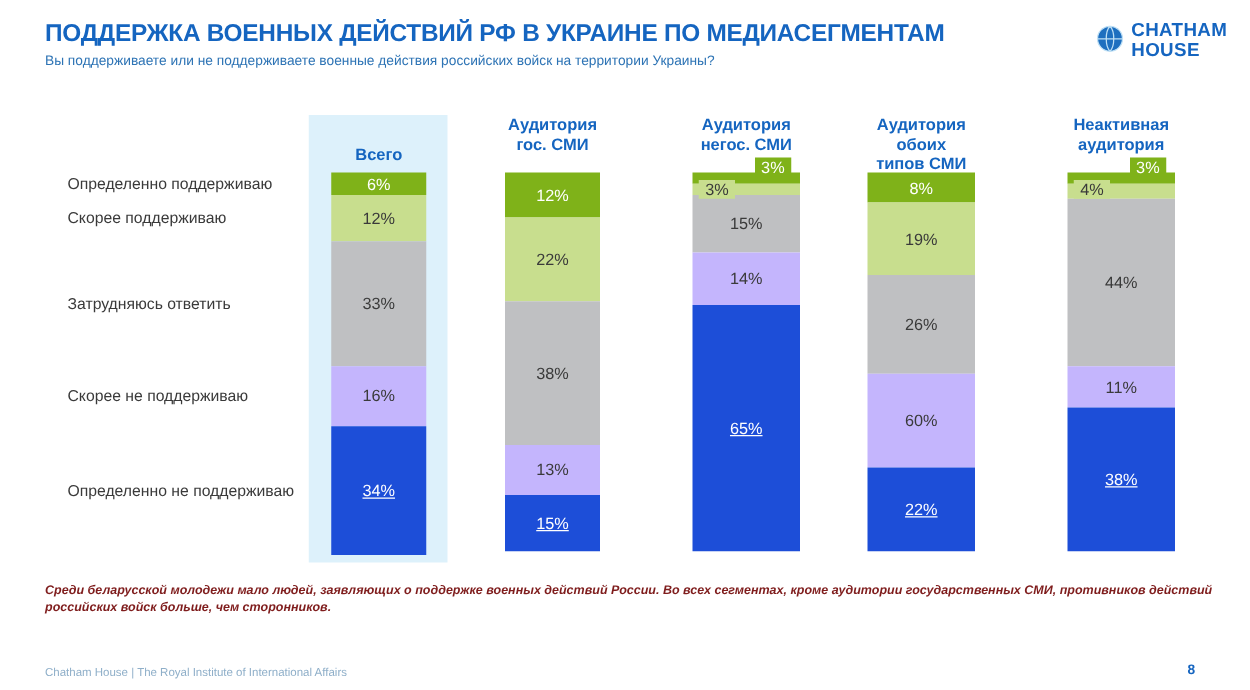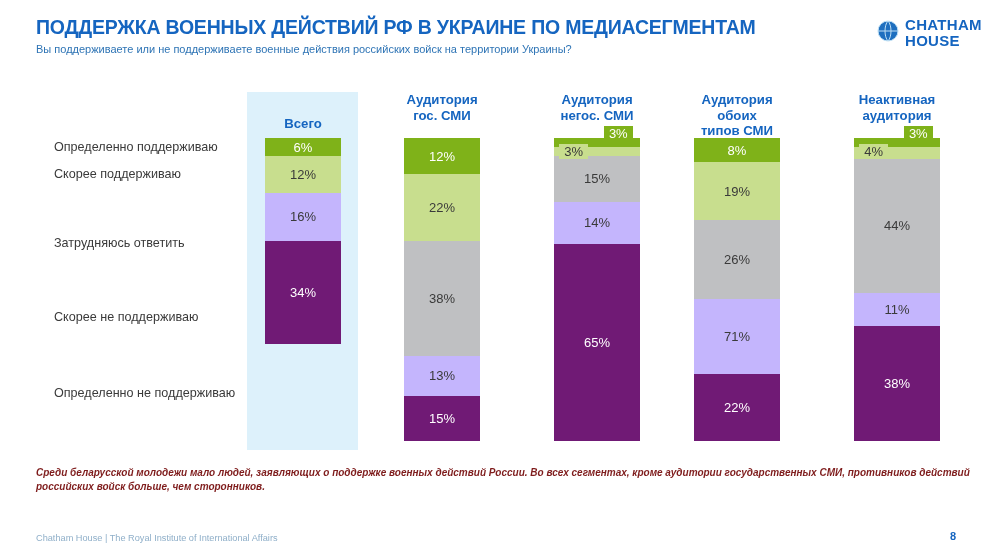--- a/index.html
+++ b/index.html
@@ -53,21 +53,21 @@
     display: flex; align-items: center; justify-content: center;
     font-size: 13px; line-height: 1;
   }
   .seg span { position: relative; z-index: 3; }
 
   
   .c-dgreen { background: #7FB219; color: #ffffff; }
   .c-lgreen { background: #C8DE8E; color: #3A3A3A; }
   .c-gray   { background: #BFC0C2; color: #3A3A3A; }
   .c-salmon { background: #c4b5fd; color: #3A3A3A; }
-  .c-red    { background: #701a75; color: #ffffff; }
+  .c-red    { background: #1d4ed8; color: #ffffff; text-decoration: underline; }
 
   
   .seg.tiny { overflow: visible; }
   .seg.tiny > span {
     position: absolute; white-space: nowrap; padding: 1px 5px;
   }
   .lbl-float-dg {
     background: #7FB219; color: #ffffff;
     left: 58%; top: -12px;
   }
@@ -123,20 +123,23 @@
       </div>
   <div class="col" style="left: 265px; width: 76px;">
         <div class="col-head" style="top: 24px; text-align: center;"><span>Всего</span></div>
         <div class="bar">
           <div class="seg c-dgreen" style="height: 18.18px;">
             <span>6%</span>
           </div>
           <div class="seg c-lgreen" style="height: 36.36px;">
             <span>12%</span>
           </div>
+          <div class="seg c-gray" style="height: 99.99px;">
+            <span>33%</span>
+          </div>
           <div class="seg c-salmon" style="height: 48.48px; justify-content: center;">
             <span>16%</span>
           </div>
           <div class="seg c-red" style="height: 103.02px;">
             <span>34%</span>
           </div>
         </div>
       </div>
       <div class="col" style="left: 404px; width: 76px;">
         <div class="col-head"><span>Аудитория</span><br><span>гос. СМИ</span></div>
@@ -184,21 +187,21 @@
           <div class="seg c-dgreen" style="height: 24.24px;">
             <span>8%</span>
           </div>
           <div class="seg c-lgreen" style="height: 57.57px;">
             <span>19%</span>
           </div>
           <div class="seg c-gray" style="height: 78.78px;">
             <span>26%</span>
           </div>
           <div class="seg c-salmon" style="height: 75.75px;">
-            <span>71%</span>
+            <span>60%</span>
           </div>
           <div class="seg c-red" style="height: 66.66px;">
             <span>22%</span>
           </div>
         </div>
       </div>
       <div class="col" style="left: 854px; width: 86px;">
         <div class="col-head"><span>Неактивная</span><br><span>аудитория</span></div>
         <div class="bar">
           <div class="seg c-dgreen tiny" style="height: 9.09px;">

